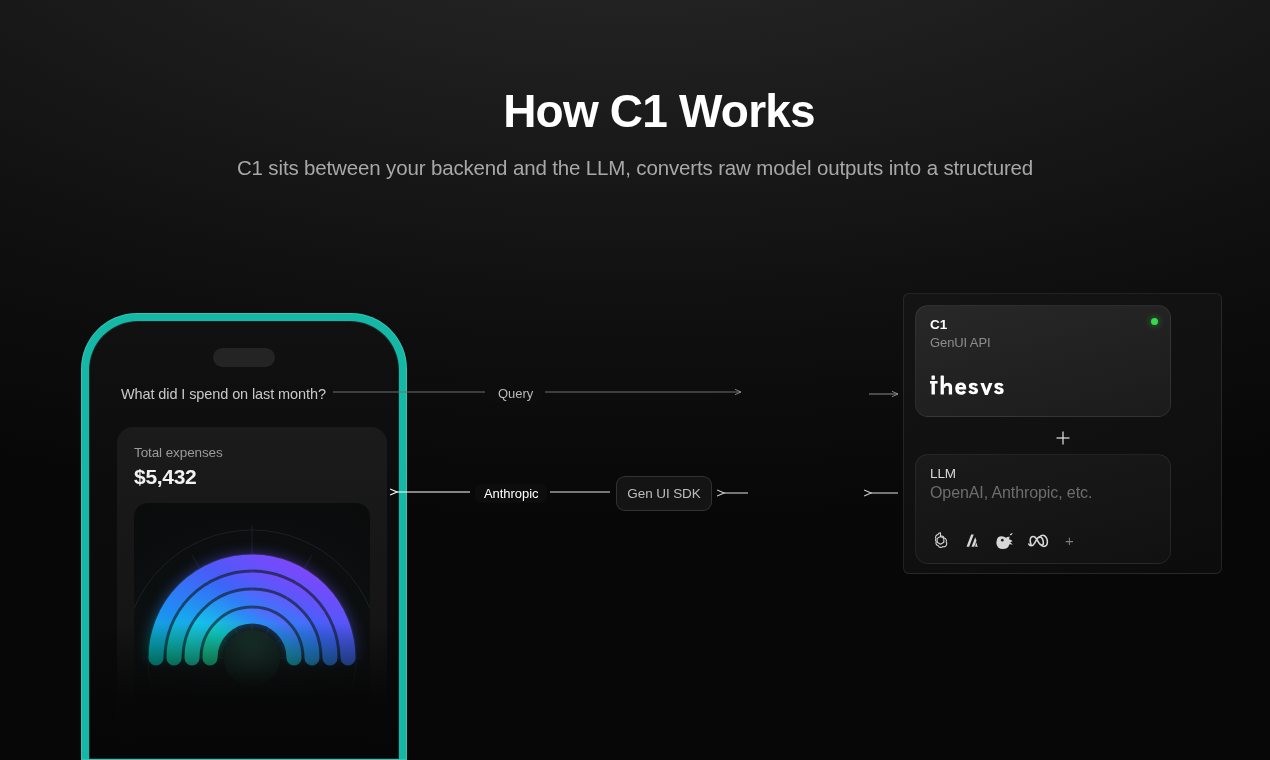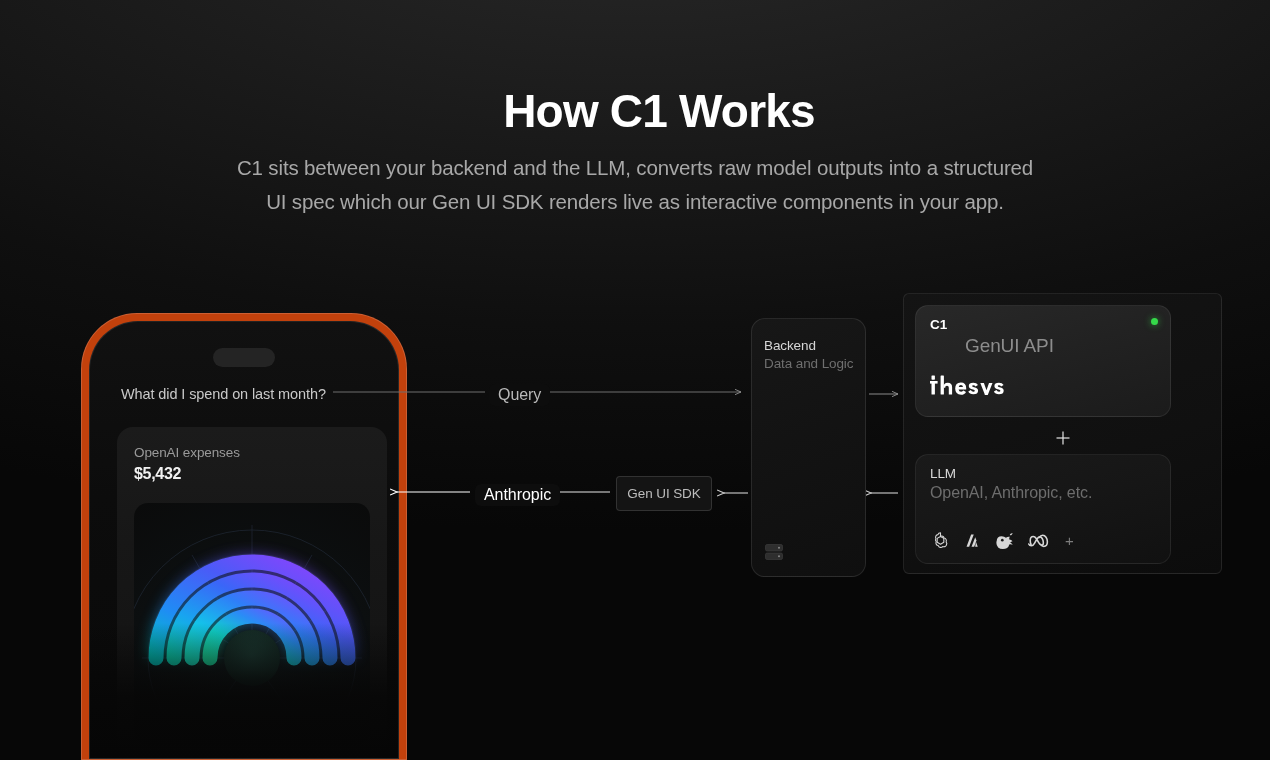--- a/index.html
+++ b/index.html
@@ -37,21 +37,21 @@
 
   
   #stage { position:absolute; left:0; top:0; width:1270px; height:760px; }
 
   
   #phone-mockup {
     position:absolute; left:81px; top:313px;
     width:326px; height:447px;
     border:1px solid rgba(255,255,255,0.16);
     border-top-left-radius:56px; border-top-right-radius:56px;
-    background:#c2410c;
+    background:#14b8a6;
     overflow:hidden;
   }
   #phone-screen {
     position:absolute; left:7px; top:7px; right:7px; bottom:0;
     border:1px solid rgba(255,255,255,0.10);
     border-top-left-radius:49px; border-top-right-radius:49px;
     background:linear-gradient(180deg,#111111 0%,#0c0c0c 40%,#090909 100%);
     overflow:hidden;
   }
   #dynamic-island {
@@ -67,21 +67,21 @@
     position:absolute; left:27px; top:105px; width:270px; height:330px;
     border-radius:16px;
     background:linear-gradient(180deg,#1b1b1b 0%,#171717 35%,#121212 100%);
   }
   #expense-label {
     position:absolute; left:17px; top:18px;
     font-size:13.5px; color:#9a9a9a; letter-spacing:-0.1px;
   }
   #expense-value {
     position:absolute; left:17px; top:38px;
-    font-size:16px; font-weight:700; color:#f2f2f2; letter-spacing:-0.3px;
+    font-size:21px; font-weight:700; color:#f2f2f2; letter-spacing:-0.3px;
   }
   #chart-panel {
     position:absolute; left:17px; top:76px; width:236px; height:242px;
     border-radius:14px;
     background:radial-gradient(100% 95% at 50% 75%, #121a1b 0%, #0c0f10 55%, #0a0a0a 100%);
     overflow:hidden;
   }
   #radial-chart { position:absolute; left:0; top:0; }
   #chart-fade {
     position:absolute; left:0; right:0; bottom:0; height:75px;
@@ -89,32 +89,32 @@
     pointer-events:none;
   }
   #phone-bottom-fade {
     position:absolute; left:0; right:0; bottom:0; height:135px;
     background:linear-gradient(180deg, rgba(8,8,8,0) 0%, rgba(7,7,7,0.92) 55%, #060606 100%);
     pointer-events:none;
   }
 
   
   .flow-label {
-    position:absolute; font-size:16px; letter-spacing:-0.05px;
+    position:absolute; font-size:13px; letter-spacing:-0.05px;
     padding:2px 9px; border-radius:6px; background:#0d0d0d; white-space:nowrap;
   }
   #query-label { left:489px; top:384px; color:#b9b9b9; }
   #response-label { left:475px; top:484px; color:#ffffff; }
 
   
   #genui-sdk-button {
     position:absolute; left:616px; top:476px;
     width:96px; height:35px;
     border:1px solid rgba(255,255,255,0.13);
-    border-radius:4px;
+    border-radius:9px;
     background:#141414;
     display:flex; align-items:center; justify-content:center;
     font-size:13.5px; color:#bdbdbd; letter-spacing:-0.1px;
   }
 
   
   #backend-card {
     position:absolute; left:751px; top:318px;
     width:115px; height:259px;
     border:1px solid rgba(255,255,255,0.10);
@@ -142,21 +142,21 @@
   .inner-card {
     position:absolute; left:11px; width:256px;
     border:1px solid rgba(255,255,255,0.07);
     border-radius:13px;
   }
   #c1-card {
     top:11px; height:112px;
     background:linear-gradient(165deg,#282828 0%,#222222 45%,#1b1b1b 100%);
   }
   #c1-title { position:absolute; left:14px; top:11px; font-size:13.5px; font-weight:700; color:#ffffff; letter-spacing:-0.1px; }
-  #c1-subtitle { position:absolute; left:14px; top:29px; font-size:19px; color:#8d8d8d; letter-spacing:-0.1px;margin-left:35px; }
+  #c1-subtitle { position:absolute; left:14px; top:29px; font-size:13px; color:#8d8d8d; letter-spacing:-0.1px; }
   #status-dot {
     position:absolute; right:12px; top:12px;
     width:7px; height:7px; border-radius:50%;
     background:#35d94a; box-shadow:0 0 7px rgba(53,217,74,0.65);
   }
   #thesys-logo { position:absolute; left:14px; top:69px; }
   #plus-separator {
     position:absolute; left:50%; transform:translateX(-50%); top:136px;
     width:16px; height:16px;
   }
@@ -177,32 +177,31 @@
 </style>
 </head>
 <body>
 
 <div id="stage">
 
   <div id="header">
     <div id="page-title">How C1 Works</div>
     <div id="page-subtitle">
       <span class="ln">C1 sits between your backend and the LLM, converts raw model outputs into a structured</span>
-      <span class="ln">UI spec which our Gen UI SDK renders live as interactive components in your app.</span>
     </div>
   </div>
 
   <div id="phone-mockup">
     <div id="phone-screen">
       <div id="dynamic-island"></div>
 
       <div id="phone-query-text">What did I spend on last month?</div>
 
       <div id="expense-card">
-        <div id="expense-label">OpenAI expenses</div>
+        <div id="expense-label">Total expenses</div>
         <div id="expense-value">$5,432</div>
 
         <div id="chart-panel">
           <svg id="radial-chart" width="236" height="242" viewBox="0 0 236 242">
             <defs>
               <linearGradient id="gr1" x1="0" y1="1" x2="1" y2="0">
                 <stop offset="0%" stop-color="#00c9c0"></stop>
                 <stop offset="28%" stop-color="#1f8cf5"></stop>
                 <stop offset="60%" stop-color="#4a5bf7"></stop>
                 <stop offset="100%" stop-color="#9a3dff"></stop>
@@ -310,30 +309,20 @@
     </g>
   </svg>
 
   <div class="flow-label" id="query-label">Query</div>
   <div class="flow-label" id="response-label">Anthropic</div>
 
   <div id="genui-sdk-button">
     <span>Gen UI SDK</span>
   </div>
 
-  <div id="backend-card">
-    <div id="backend-title">Backend</div>
-    <div id="backend-subtitle">Data and Logic</div>
-    <svg id="server-icon" width="19" height="19" viewBox="0 0 19 19">
-      <rect x="0.5" y="1.5" width="17" height="6.5" rx="1.6" fill="#2e2e2e" stroke="#3c3c3c" stroke-width="0.7"></rect>
-      <rect x="0.5" y="10" width="17" height="6.5" rx="1.6" fill="#2e2e2e" stroke="#3c3c3c" stroke-width="0.7"></rect>
-      <circle cx="14" cy="4.8" r="0.95" fill="#8c8c8c"></circle>
-      <circle cx="14" cy="13.3" r="0.95" fill="#8c8c8c"></circle>
-    </svg>
-  </div>
 
   <div id="right-stack">
 
     <div class="inner-card" id="c1-card">
       <div id="c1-title">C1</div>
       <div id="c1-subtitle">GenUI API</div>
       <div id="status-dot"></div>
       <svg id="thesys-logo" width="78" height="20" viewBox="0 0 78 20">
 
         <rect x="1.5" y="0.5" width="3.4" height="4.2" rx="0.6" fill="#ffffff"></rect>

